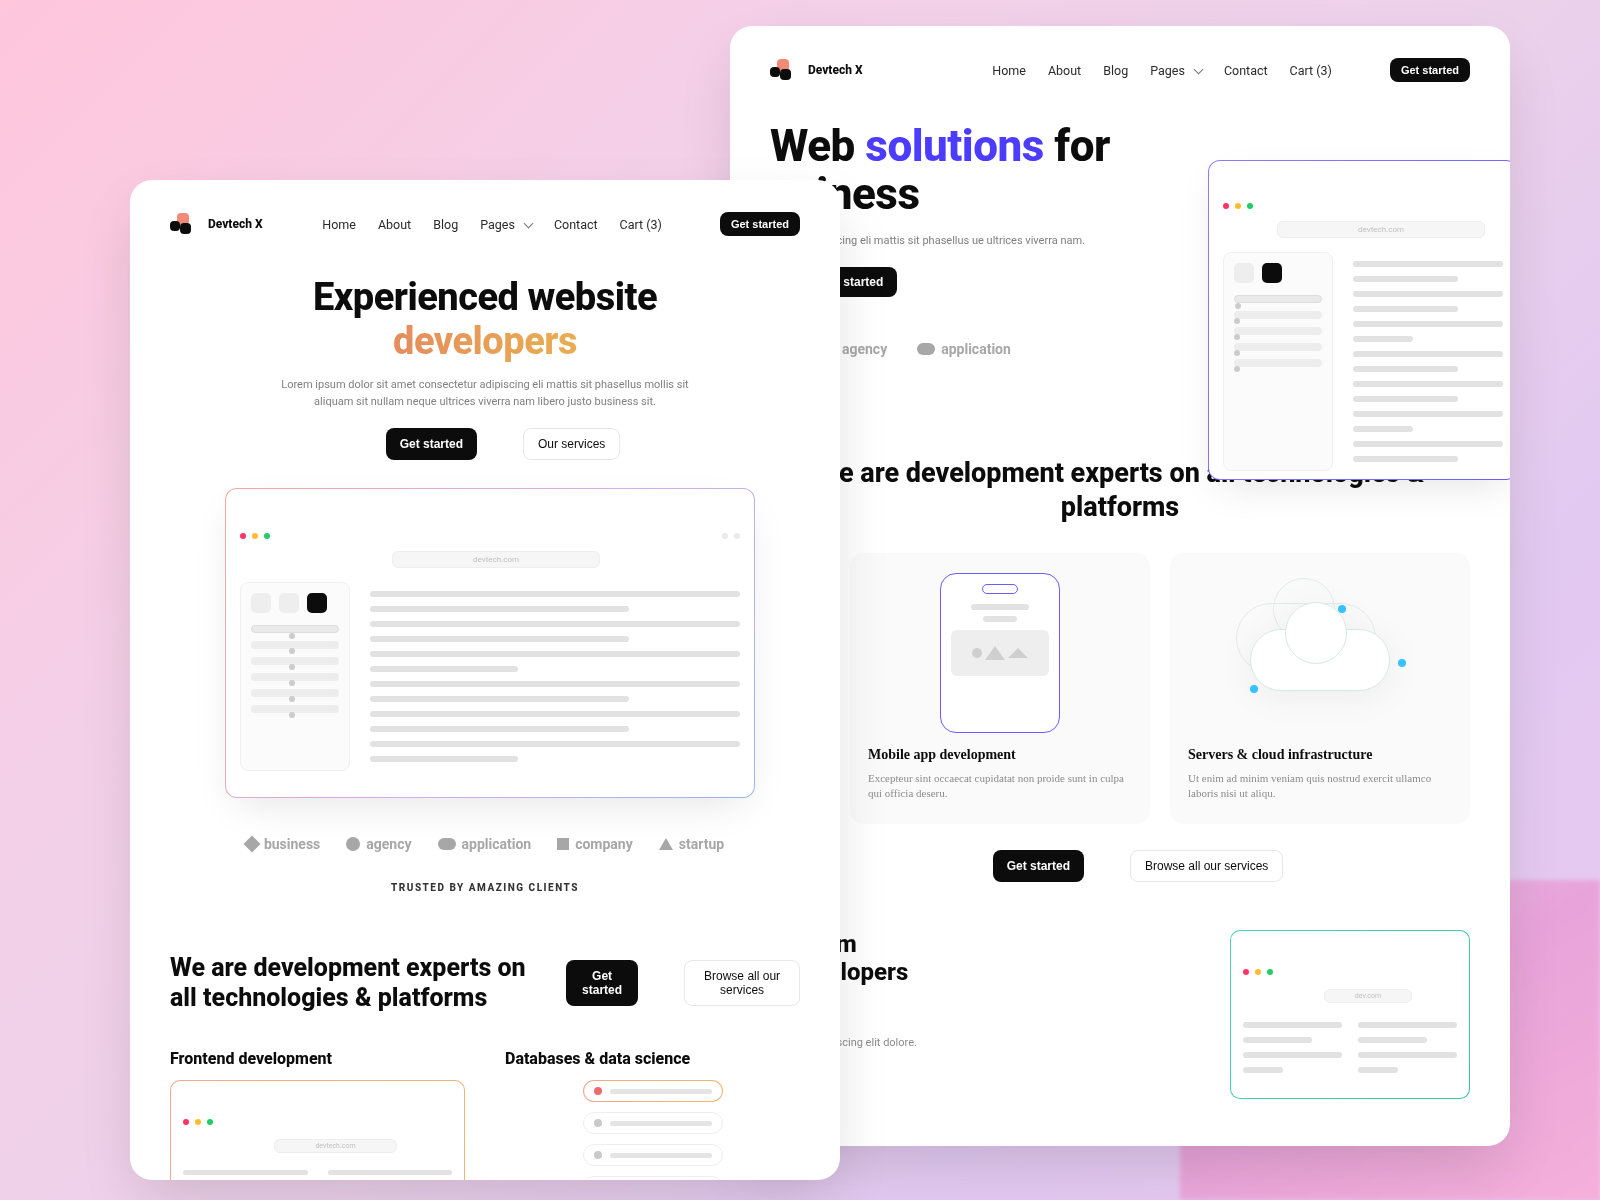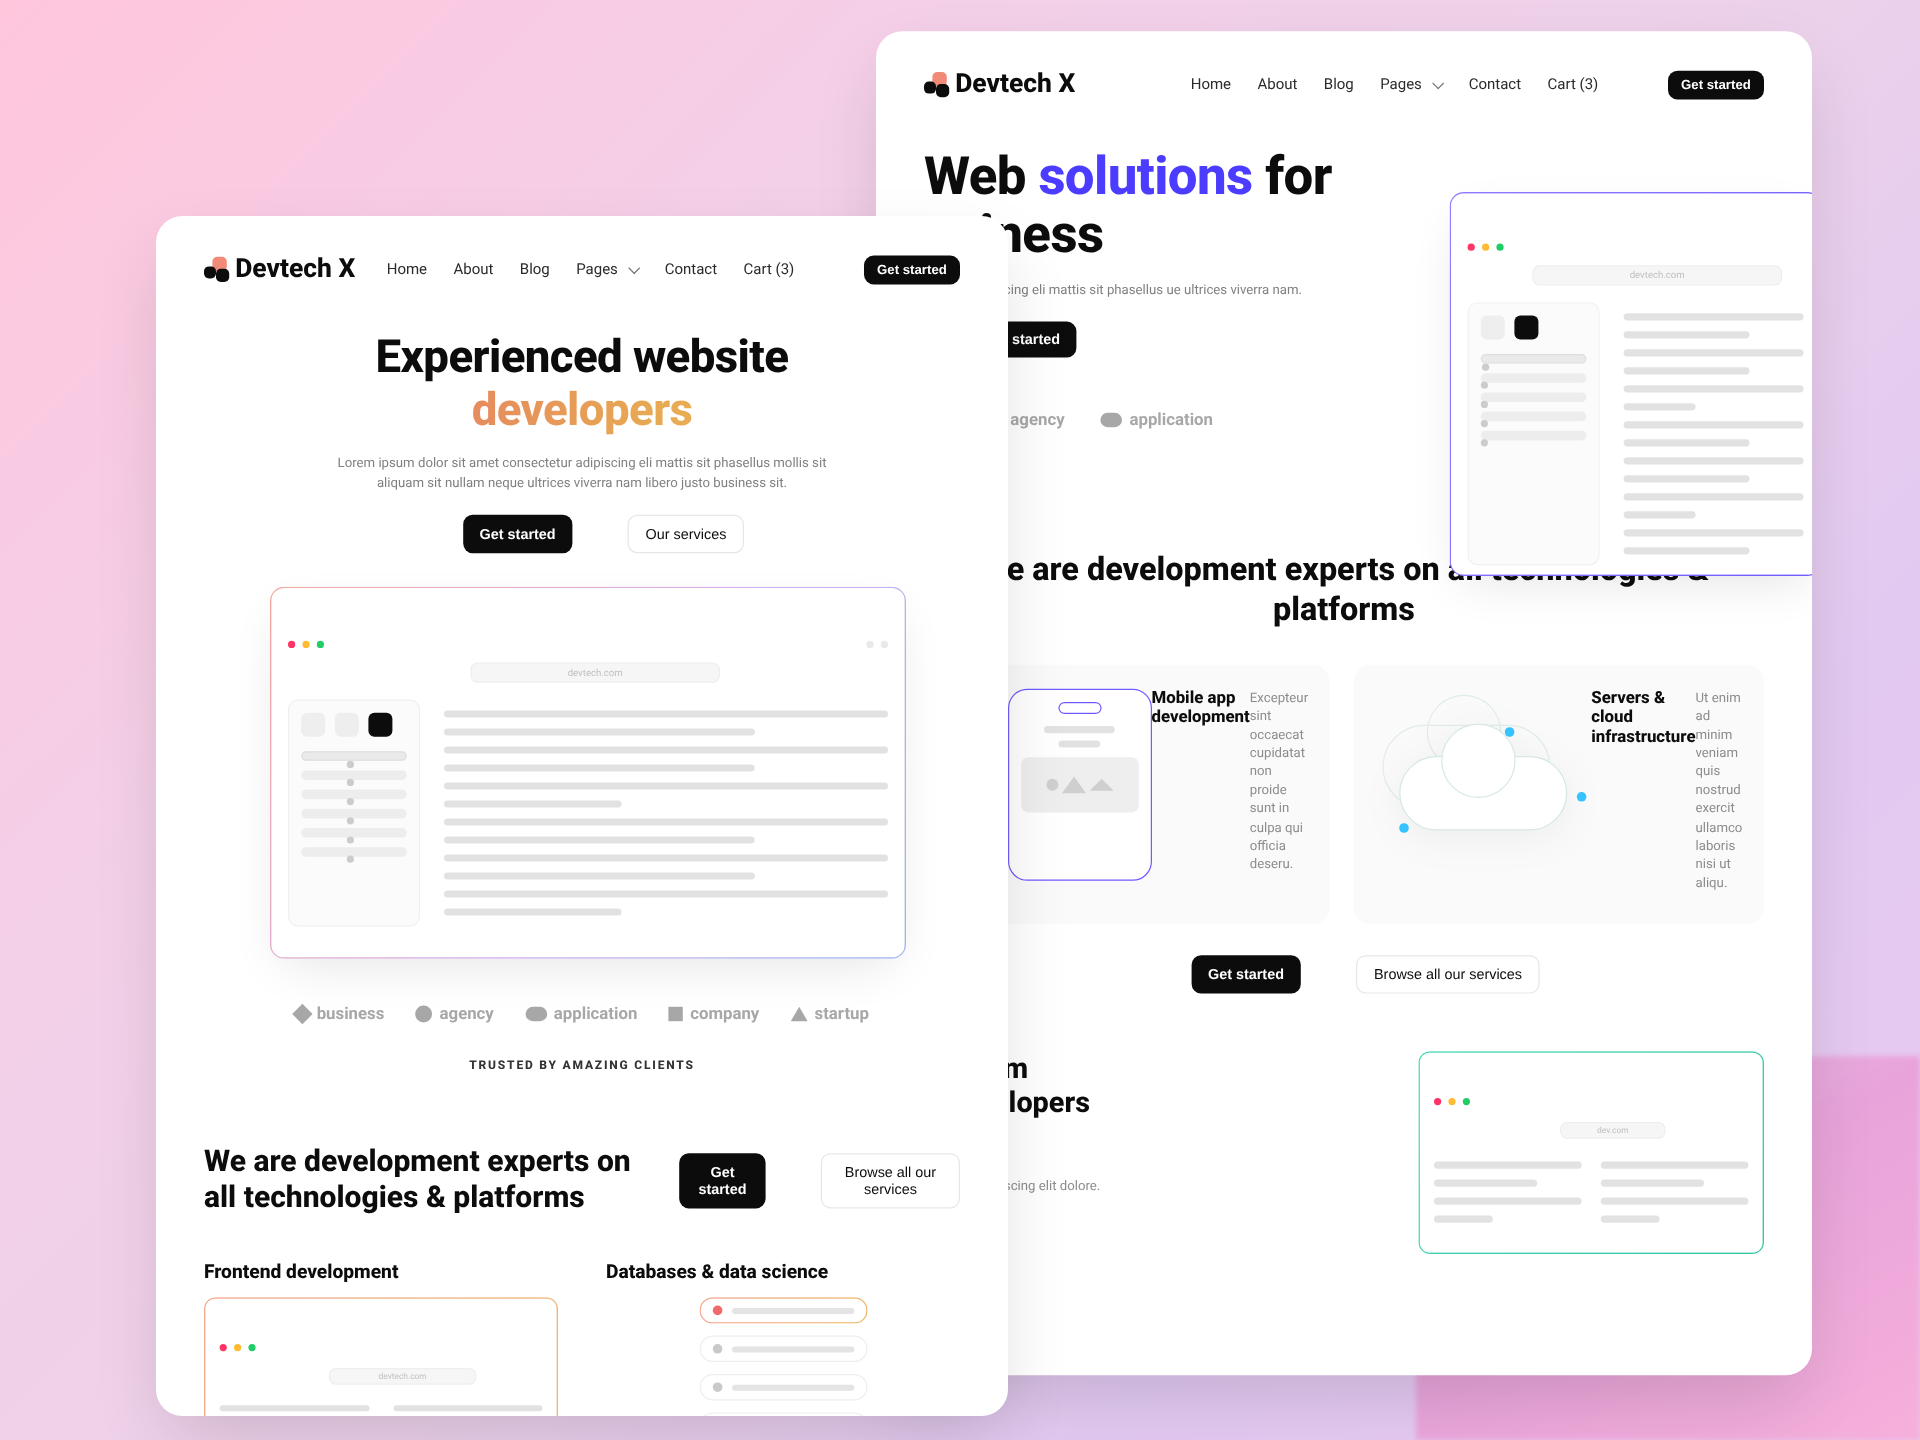--- a/index.html
+++ b/index.html
@@ -25,21 +25,21 @@
     background:#ffffff;
     border-radius:22px;
     box-shadow:0 24px 60px -10px rgba(0,0,0,.15);
     overflow:hidden;
   }
   .card-right{ left:730px; top:26px; width:780px; height:1120px; }
   .card-left { left:130px; top:180px; width:710px; height:1000px; z-index:2; }
   .card .inner{ padding:32px 40px 0 40px; position:relative; height:100%; }
   
   .nav {display:flex; align-items:center; justify-content:space-between; margin-bottom:40px;}
-  .logo {display:flex; align-items:center; gap:4px; font-weight:800; font-size:22px;}
+  .logo {display:flex; align-items:center; gap:16px; font-weight:800; font-size:12px;}
   .logo-mark{width:22px;height:22px;position:relative;}
   .logo-mark span{position:absolute;border-radius:4px;}
   .logo-mark .a{width:12px;height:12px;background:#f18a77;left:7px;top:0;}
   .logo-mark .b{width:10px;height:10px;background:#0c0c0c;left:0;top:8px;}
   .logo-mark .c{width:11px;height:11px;background:#0c0c0c;left:10px;top:10px;}
   .menu{display:flex;align-items:center;gap:22px;font-size:12.5px;color:#2b2b2b;}
   .menu .item{cursor:pointer;display:flex;align-items:center;gap:5px;}
   .chev::after{content:"";display:inline-block;width:6px;height:6px;border-right:1.5px solid #777;border-bottom:1.5px solid #777;transform:rotate(45deg);margin-bottom:2px;}
   .btn{background:#0c0c0c;color:#fff;border:none;border-radius:8px;padding:8px 14px;font-size:12px;font-weight:600;cursor:pointer;margin-left:36px;}
   .btn.sm{padding:6px 11px;font-size:11px;}
@@ -114,21 +114,21 @@
   
   .hero-r{max-width:430px;}
   .hero-r h1{font-size:44px;font-weight:800;line-height:1.1;letter-spacing:-.5px;}
   .hero-r h1 .accent2{color:#4b3cff;}
   .hero-r .sub{text-align:left;margin-left:0;}
   .right-browser-wrap{position:absolute;right:-8px;top:106px;}
   .logos.r{justify-content:flex-start;gap:30px;margin-top:44px;}
   .sec2{margin-top:100px;}
   .sec2 h2{font-size:27px;font-weight:800;text-align:center;line-height:1.25;margin-bottom:28px;}
   .svc-cards{display:flex;gap:20px;}
-  .svc-card{flex:1;background:#fafafa;border-radius:14px;padding:20px 18px 22px;display:flex;flex-direction:row;}
+  .svc-card{flex:1;background:#fafafa;border-radius:14px;padding:20px 18px 22px;display:flex;flex-direction:column;font-family:Liberation Serif, serif;}
   .svc-card .viz{height:160px;display:flex;align-items:center;justify-content:center;margin-bottom:14px;}
   .svc-card h4{font-size:14px;font-weight:800;margin-bottom:8px;}
   .svc-card p{font-size:11px;color:#8c8c8c;line-height:1.4;}
   
   .phone{width:120px;height:160px;border-radius:16px;border:1.5px solid #6f5bff;background:#fff;padding:10px;}
   .phone .pill{width:36px;height:10px;border:1.5px solid #6f5bff;border-radius:6px;margin:0 auto 10px;}
   .phone .ln{margin:6px 0;}
   .phone .img{width:100%;height:46px;border-radius:6px;background:#eee;display:flex;align-items:center;justify-content:center;gap:3px;margin-top:8px;}
   .phone .sun{width:10px;height:10px;border-radius:50%;background:#cfcfcf;}
   .phone .mtn{width:0;height:0;border-left:10px solid transparent;border-right:10px solid transparent;border-bottom:14px solid #cfcfcf;}
@@ -139,21 +139,21 @@
   .cloud-mock .ghost{position:absolute;left:6px;top:10px;width:140px;height:70px;border:.8px solid #cfe3dd;border-radius:40px;opacity:.6;}
   .cloud-mock .ghost::before{content:"";position:absolute;width:60px;height:60px;border:.8px solid #cfe3dd;border-radius:50%;top:-26px;left:36px;}
   .cloud-mock .pt{position:absolute;width:8px;height:8px;border-radius:50%;background:#35c2ff;}
   
   .btnrow.c{justify-content:center;margin-top:26px;}
   
   .agile{margin-top:48px;}
   .agile h2{font-size:24px;font-weight:800;line-height:1.2;margin-bottom:10px;}
   .agile .sub2{font-size:11px;color:#8c8c8c;max-width:280px;line-height:1.5;}
   .agile-flex{display:flex;justify-content:space-between;}
-  .mini-browser.teal{background:linear-gradient(#fff,#fff) padding-box,linear-gradient(125deg,#4ad5b7,#36c6a2) border-box;width:288px;}
+  .mini-browser.teal{background:linear-gradient(#fff,#fff) padding-box,linear-gradient(125deg,#4ad5b7,#36c6a2) border-box;width:240px;}
   
   .lines-only{width:170px;text-align:left;}
   .lines-only .ln{height:5px;margin:10px 0;}
 </style>
 </head>
 <body>
 
 <div class="card card-right">
     <div class="inner">
 

